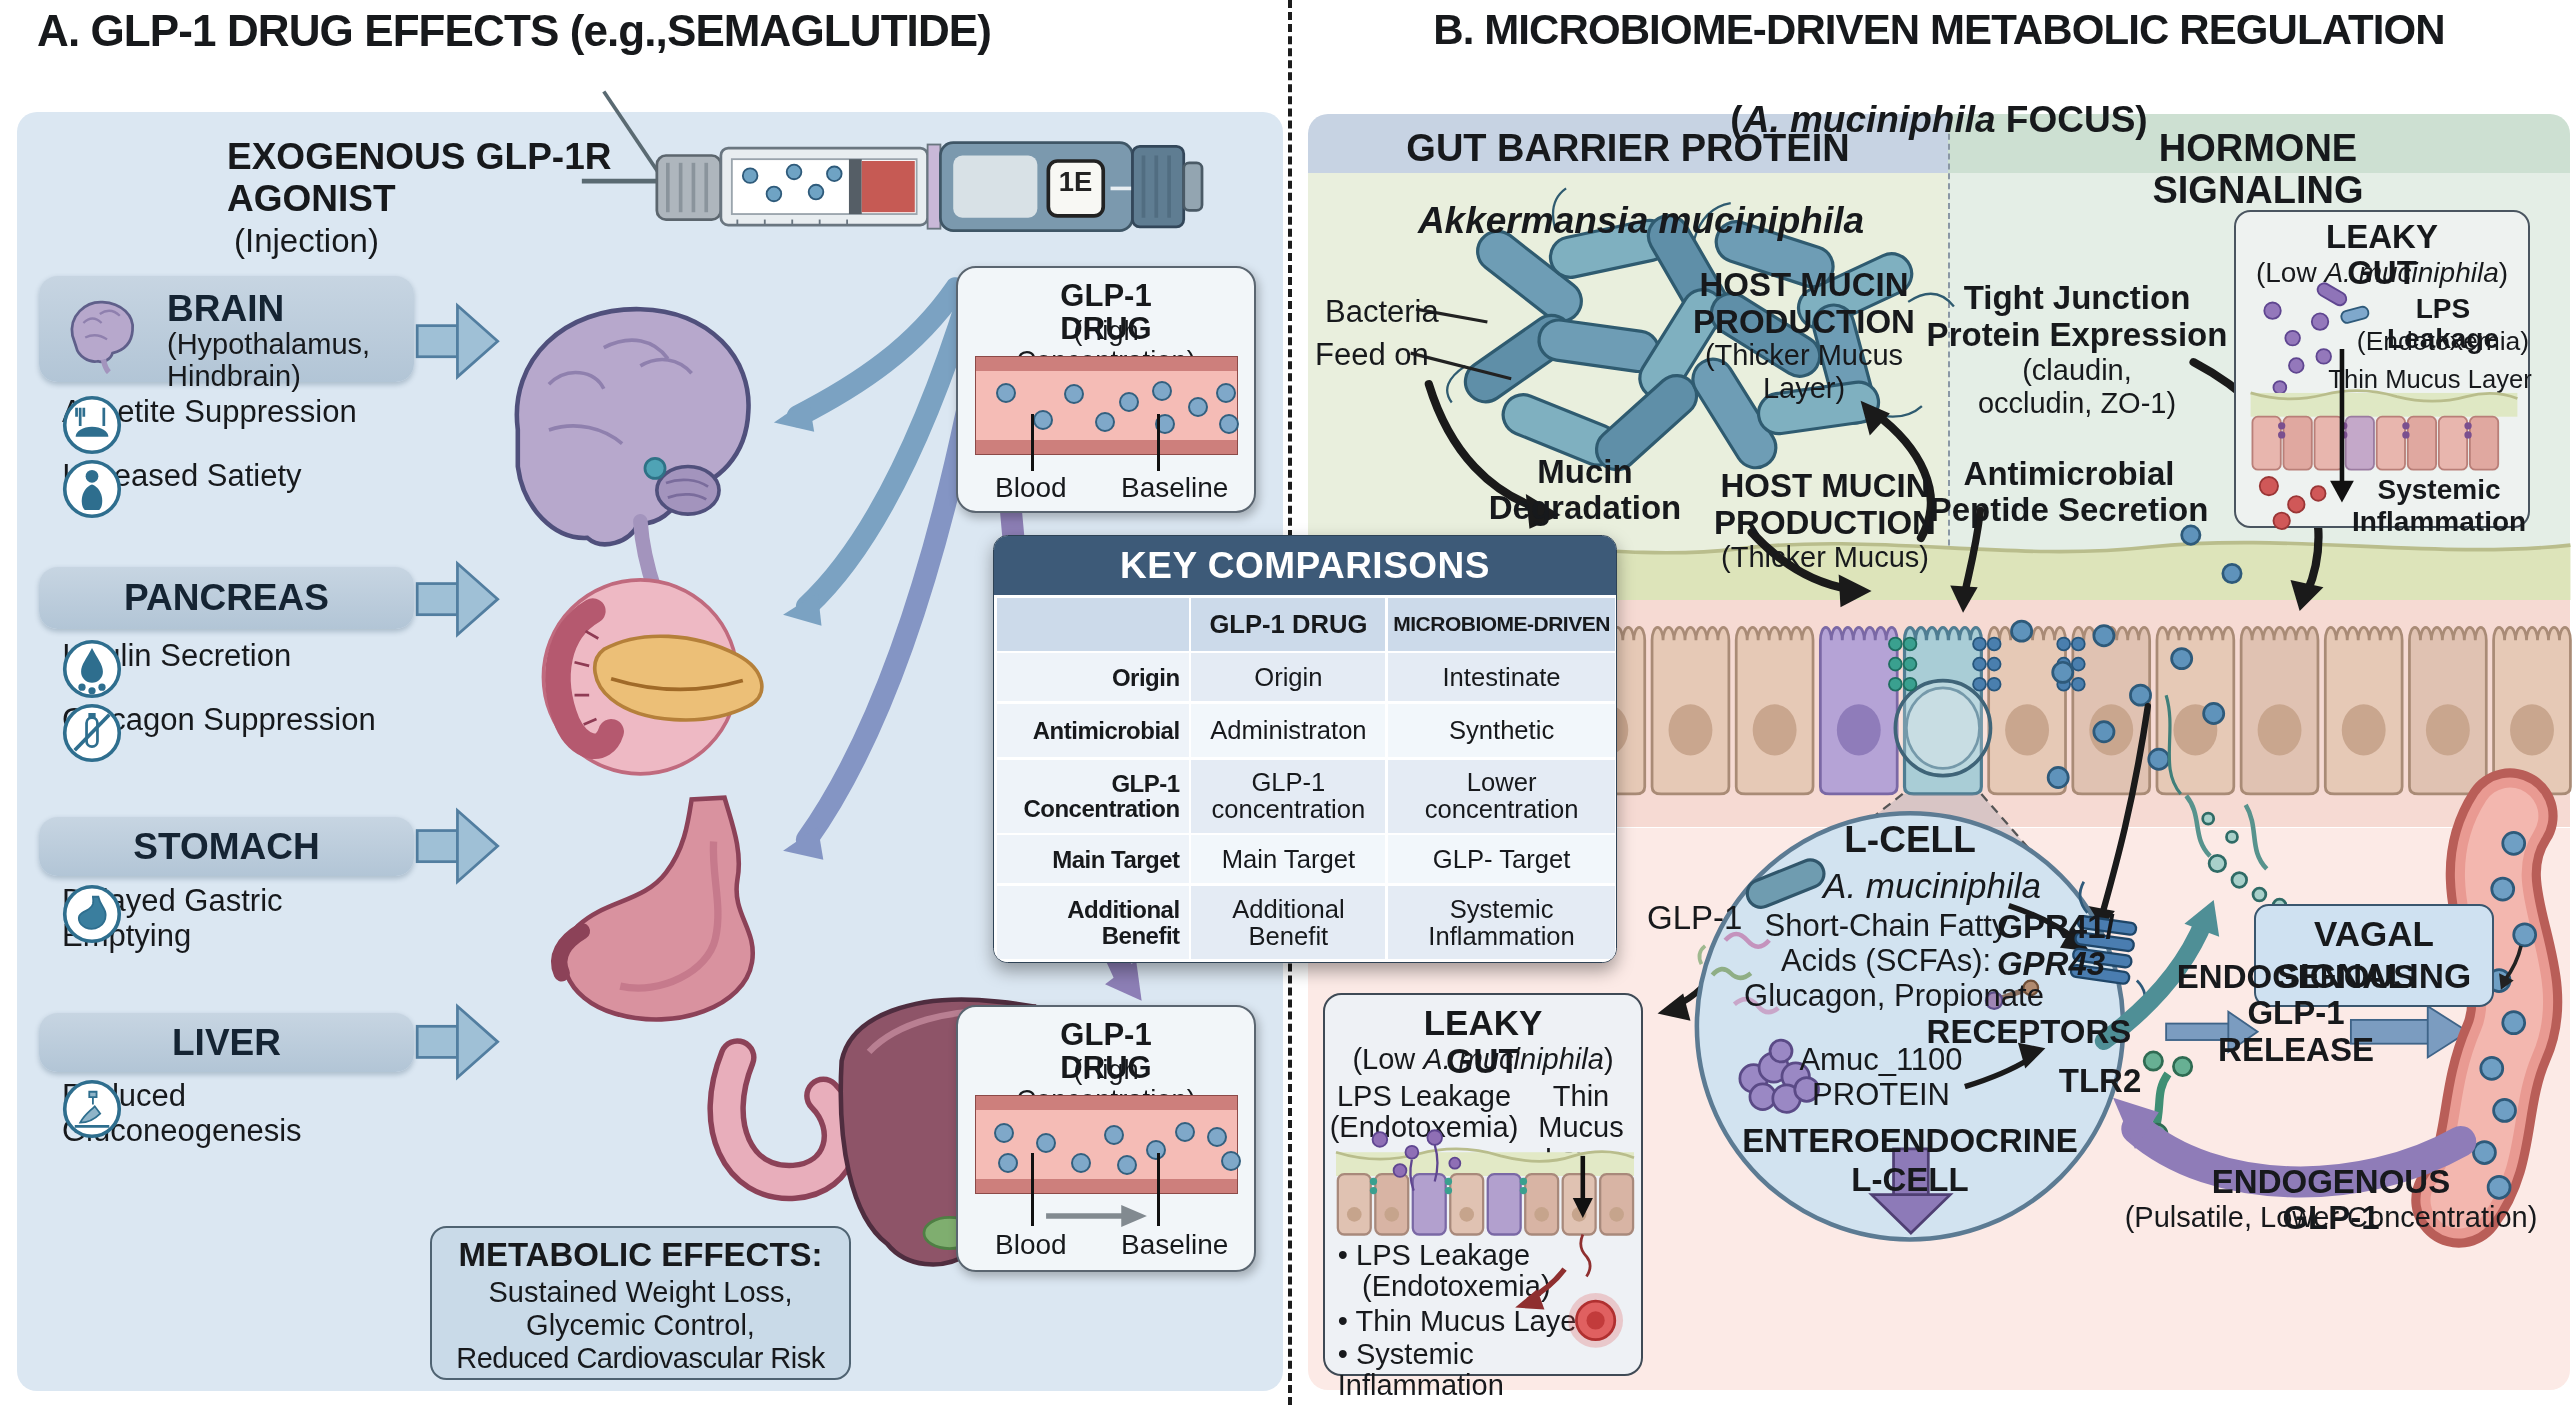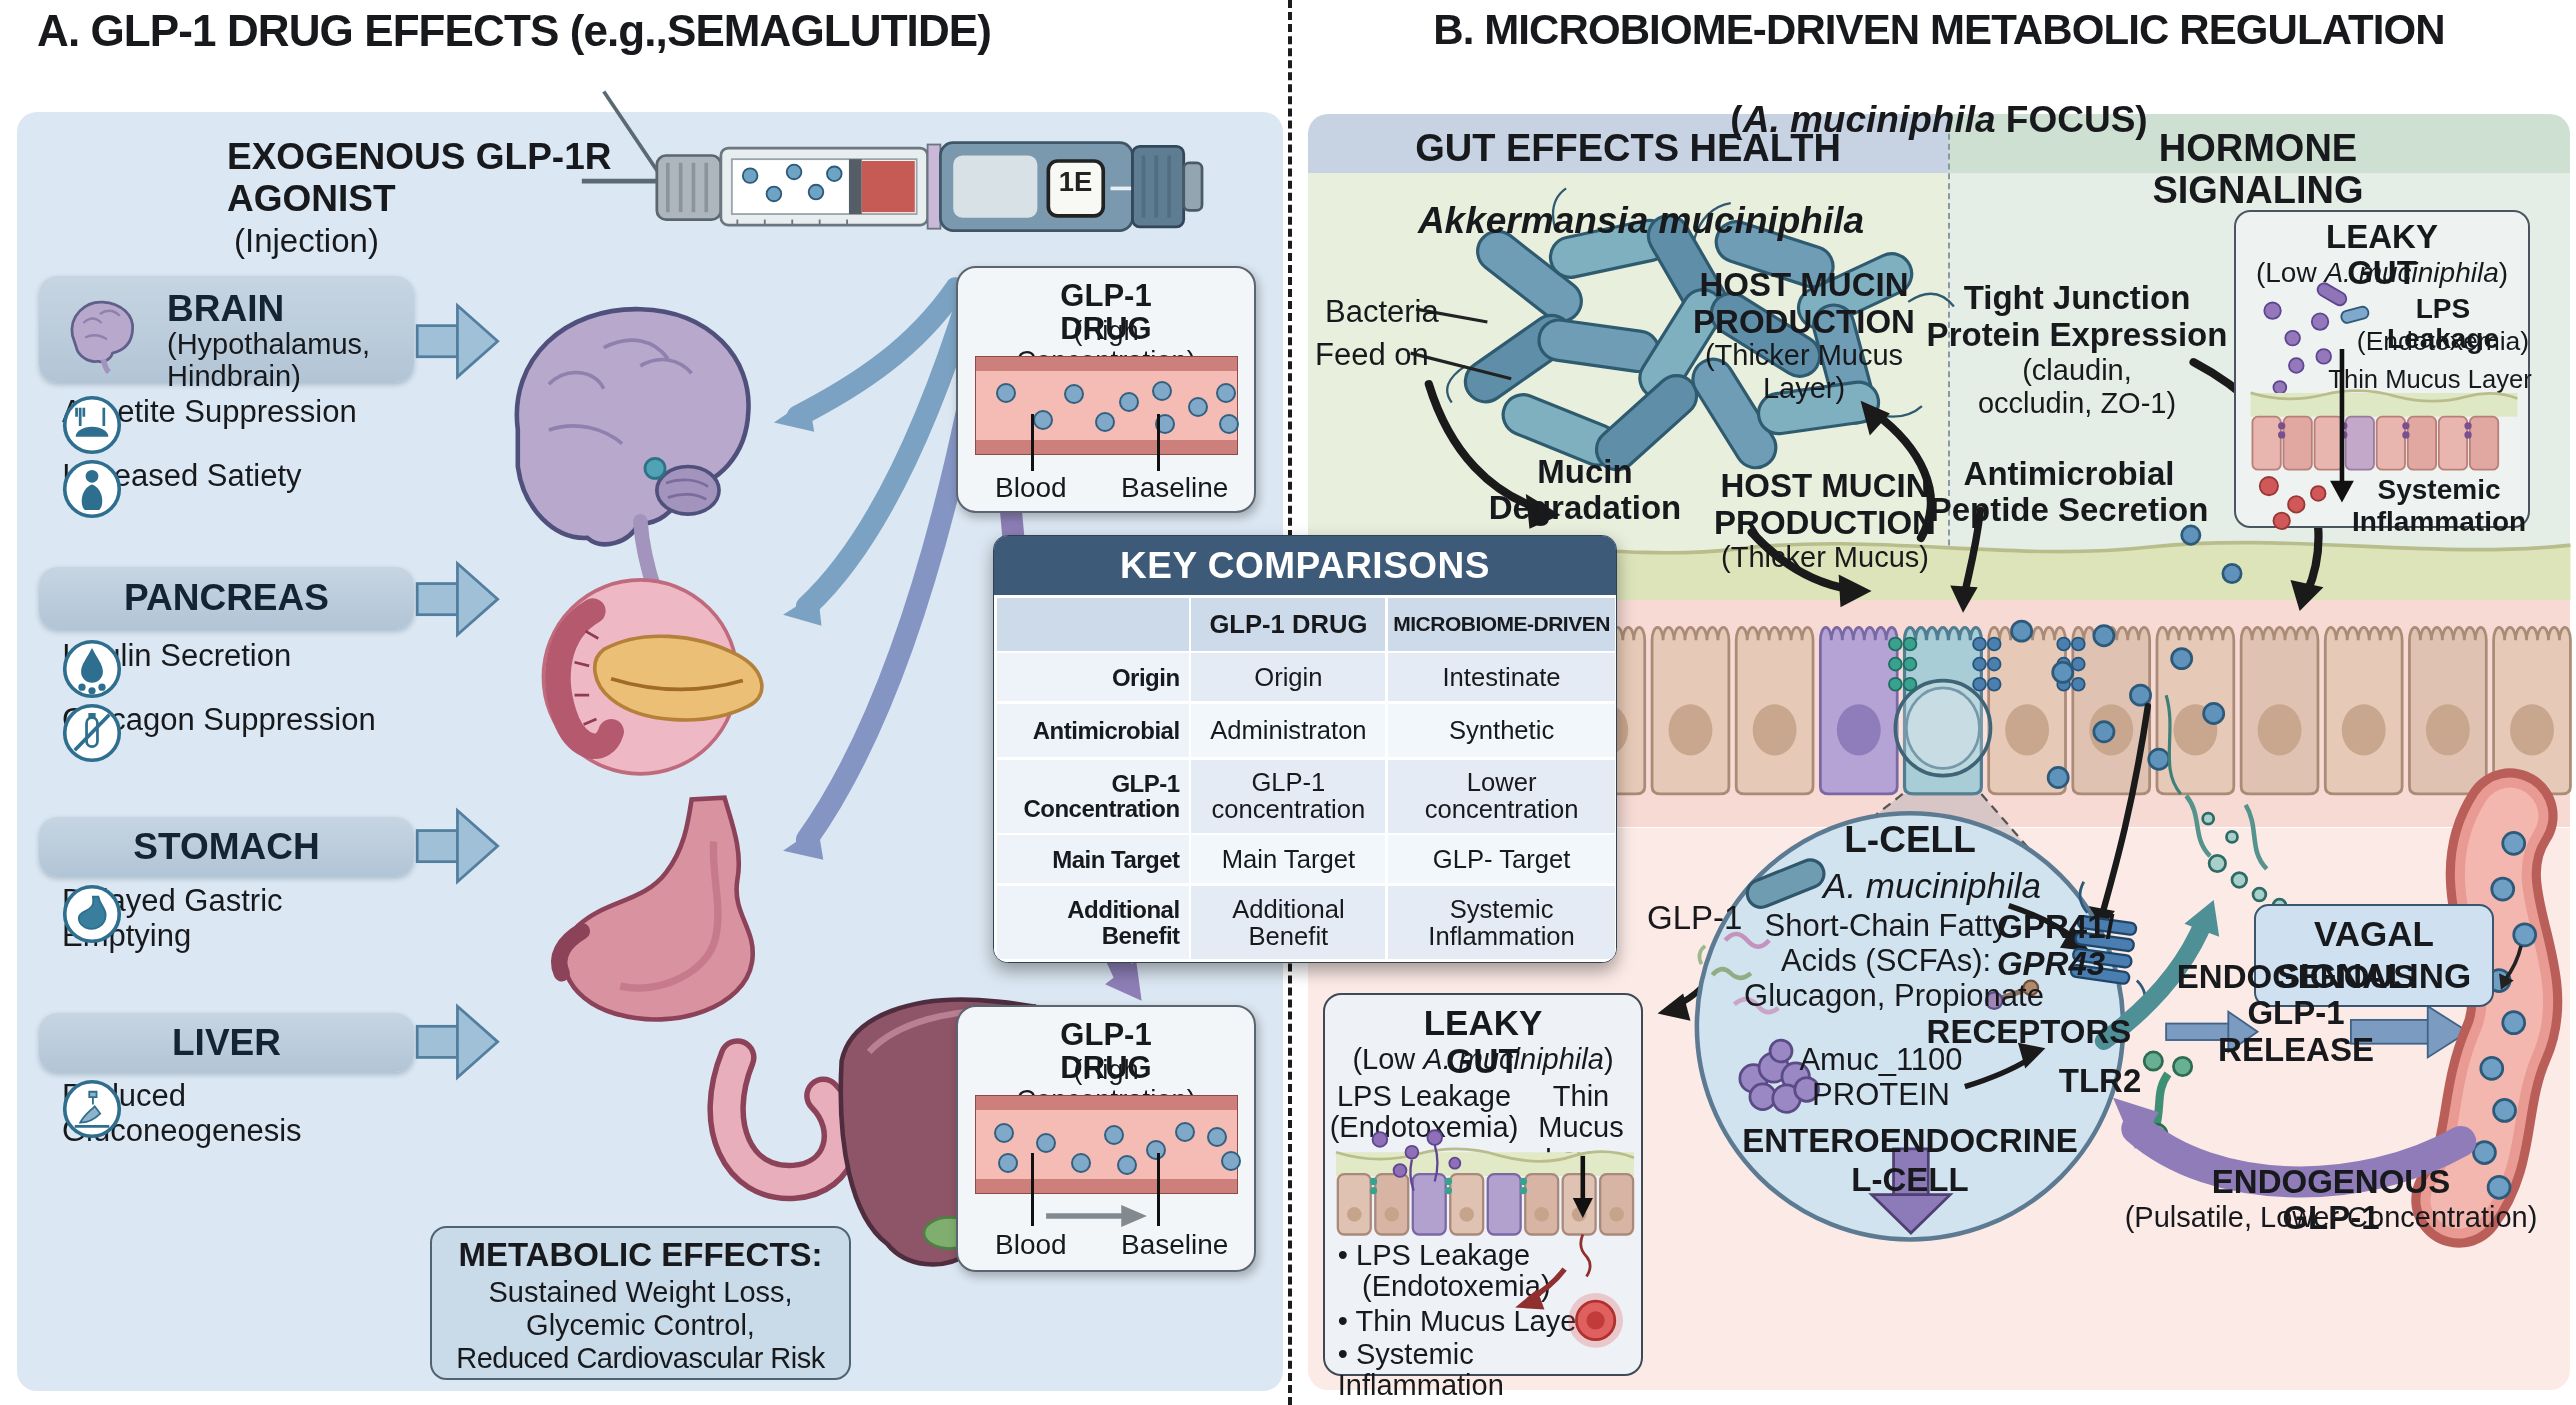--- a/index.html
+++ b/index.html
@@ -566,21 +566,21 @@
       <div class="cmp-cell cmp-alt">Additional Benefit</div>
       <div class="cmp-cell cmp-alt">Systemic Inflammation</div>
     </div>
   </div>
 
   <div class="t b c" style="left:1939px;top:7.3px;font-size:42px;width:1281px;letter-spacing:-0.9px;z-index:3;">B. MICROBIOME-DRIVEN METABOLIC REGULATION</div>
   <div class="t b c" style="left:1939px;top:59px;font-size:37px;width:823px;z-index:3;">
     <span>(</span><span class="it">A. muciniphila</span><span> FOCUS)</span>
   </div>
 
-  <div class="t b c" style="left:1628px;top:128px;font-size:38px;z-index:3;">GUT EFFECTS HEALTH</div>
+  <div class="t b c" style="left:1628px;top:128px;font-size:38px;z-index:3;">GUT BARRIER PROTEIN</div>
   <div class="t b c" style="left:2258px;top:128px;font-size:38px;z-index:3;">HORMONE SIGNALING</div>
 
   <div class="t b it c" style="left:1641px;top:201px;font-size:37px;z-index:3;text-align:right;">Akkermansia muciniphila</div>
   <div class="t" style="left:1325px;top:295px;font-size:31px;z-index:3;">Bacteria</div>
   <div class="t" style="left:1315px;top:338px;font-size:31px;z-index:3;">Feed on</div>
 
   <div class="t b c" style="left:1804px;top:267px;font-size:33px;z-index:3;">HOST MUCIN</div>
   <div class="t b c" style="left:1804px;top:304px;font-size:33px;z-index:3;">PRODUCTION</div>
   <div class="t c" style="left:1804px;top:340px;font-size:29px;z-index:3;">(Thicker Mucus</div>
   <div class="t c" style="left:1804px;top:373px;font-size:29px;z-index:3;">Layer)</div>

